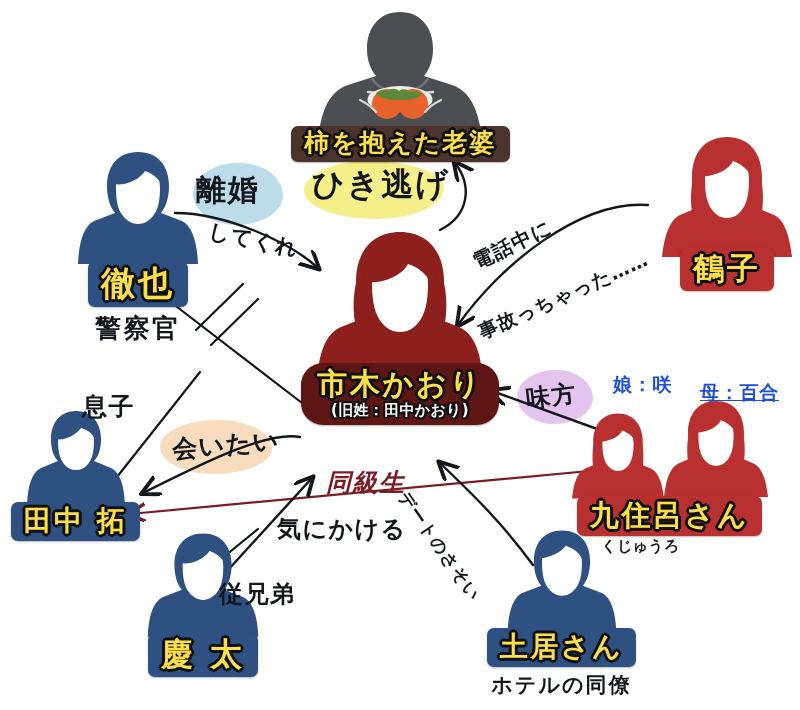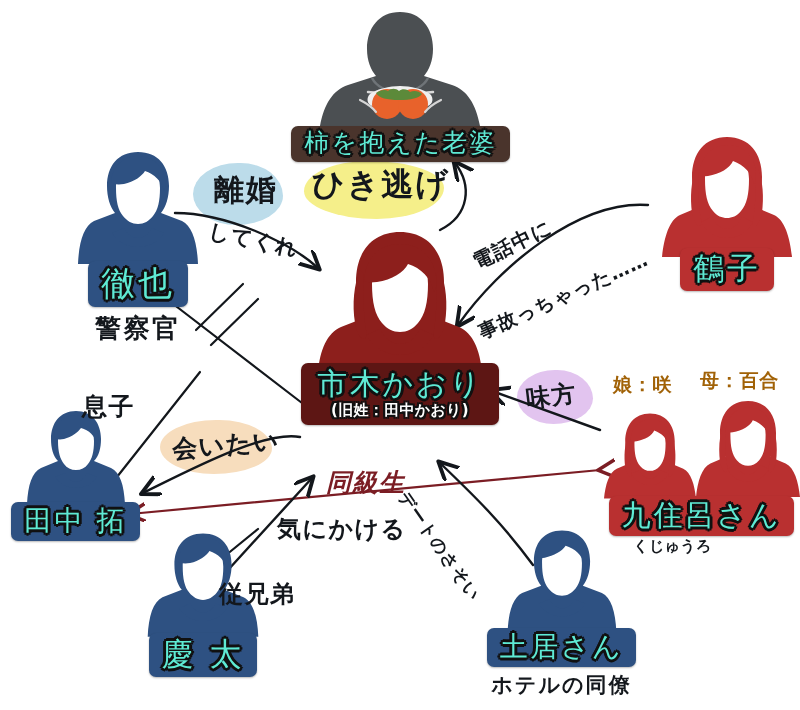--- a/index.html
+++ b/index.html
@@ -25,25 +25,25 @@
   .plate{
     position:relative;
     border-radius:7px;
     padding:3px 13px 4px 13px;
     display:flex;flex-direction:column;align-items:center;justify-content:center;
     box-shadow:0 1px 2px rgba(0,0,0,.28);
     margin-top:-13px;
   }
   .plate.blue{background:#2e5182;}
   .plate.red{background:#b93030;}
-  .plate.darkred{background:#5d1614;}
+  .plate.darkred{background:#5d1614;border-radius:22px;}
   .plate.brown{background:#4a342c;}
   .plate .pname{
-    color:#5eead4;
-    font-weight:normal;
+    color:#fde047;
+    font-weight:bold;
     letter-spacing:.09em;
     line-height:1.15;
     white-space:nowrap;
     text-shadow:
       -2px -2px 0 #111, 2px -2px 0 #111, -2px 2px 0 #111, 2px 2px 0 #111,
       -2px 0 0 #111, 2px 0 0 #111, 0 -2px 0 #111, 0 2px 0 #111,
       -3px 0 0 #111, 3px 0 0 #111, 0 -3px 0 #111, 0 3px 0 #111;
   }
   .plate .psub{
     color:#ffffff;font-weight:bold;line-height:1.15;white-space:nowrap;
@@ -59,21 +59,21 @@
   .furi{margin-top:1px;color:#14181d;font-weight:bold;white-space:nowrap;letter-spacing:.02em;}
 
   
   .hw{
     position:absolute;color:#13171c;font-weight:bold;white-space:nowrap;
     letter-spacing:.06em;z-index:4;
   }
   .hw.red{color:#7b1d24;}
 
   
-  .mini{position:absolute;color:#a16207;font-weight:bold;white-space:nowrap;z-index:4;letter-spacing:.04em;}
+  .mini{position:absolute;color:#1d4ed8;font-weight:bold;white-space:nowrap;z-index:4;letter-spacing:.04em;}
 
   
   .mark{position:absolute;z-index:1;border-radius:50% 47% 52% 48%/50% 53% 47% 50%;}
 </style>
 </head>
 <body>
 
 <div id="stage">
 
   <div class="layer" id="hl-layer">
@@ -191,21 +191,21 @@
           <path d="M31 35c0-13 7-22 18-22s18 9 18 22c0 11-2 18-6 23-3 4-7 6-12 6s-9-2-12-6c-4-5-6-12-6-23z" fill="#ffffff"></path>
           <path d="M27 30c2-13 10-21 22-21 12 0 20 8 22 19 1 5 0 8-1 10-2-8-8-14-16-16-3 4-9 9-17 11-6 1-10 0-10-3z" fill="#2e5182"></path>
           <path d="M38 67c3 6 7 9 11 9s8-3 11-9l10 4c-5 7-12 11-21 11s-16-4-21-11z" fill="#2e5182"></path>
         </svg>
       </div>
       <div class="plate blue" style="margin-top:-10px;">
         <span class="pname" style="font-size:28px;">田中 拓</span>
       </div>
     </div>
 
-    <div class="node" style="left:604px;top:392px;width:195px;">
+    <div class="node" style="left:572px;top:392px;width:195px;">
       <div class="avatar-wrap" style="gap:0px;">
         <svg class="avatar" width="92" height="100" viewBox="0 0 130 128">
           <path d="M65 4C43 4 30 20 30 44c0 12 2 23 7 30l-19 8C7 87 2 105 0 124h130c-2-19-7-37-18-42l-19-8c5-7 7-18 7-30C100 20 87 4 65 4z" fill="#b93030"></path>
           <path d="M43 46c0-17 10-28 22-28s22 11 22 28c0 15-2 25-8 32-4 5-9 7-14 7s-10-2-14-7c-6-7-8-17-8-32z" fill="#ffffff"></path>
           <path d="M37 42c2-19 13-30 29-30 15 0 26 10 28 26 1 6 0 11-2 13-2-11-10-19-21-23-3 7-13 13-25 15-7 1-10 0-9-1z" fill="#b93030"></path>
           <path d="M34 36c-5 12-6 28-4 44 2 9 5 13 7 13 2 0 3-2 2-7-3-15-3-36-2-47zM96 36c5 12 6 28 4 44-2 9-5 13-7 13-2 0-3-2-2-7 3-15 3-36 2-47z" fill="#b93030"></path>
           <path d="M50 84c4 8 9 12 15 12s11-4 15-12l11 5c-6 11-15 16-26 16s-20-5-26-16z" fill="#b93030"></path>
         </svg>
         <svg class="avatar" width="104" height="114" viewBox="0 0 130 128">
           <path d="M65 4C43 4 30 20 30 44c0 12 2 23 7 30l-19 8C7 87 2 105 0 124h130c-2-19-7-37-18-42l-19-8c5-7 7-18 7-30C100 20 87 4 65 4z" fill="#b93030"></path>
@@ -245,21 +245,21 @@
         </svg>
       </div>
       <div class="plate blue">
         <span class="pname" style="font-size:28px;">土居さん</span>
       </div>
       <div class="role" style="font-size:21px;">ホテルの同僚</div>
     </div>
 
   </div>
 
-  <div class="hw" style="left:214px;top:170px;font-size:30px;">離婚</div>
+  <div class="hw" style="left:196px;top:170px;font-size:30px;">離婚</div>
   <div class="hw" style="left:208px;top:226px;font-size:21px;transform:rotate(12deg);">してくれ</div>
 
   <div class="hw" style="left:312px;top:163px;font-size:32px;text-align:right;">ひき逃げ</div>
 
   <div class="hw" style="left:470px;top:231px;font-size:20px;transform:rotate(-26deg);">電話中に</div>
   <div class="hw" style="left:472px;top:283px;font-size:19px;transform:rotate(-24deg);">事故っちゃった……</div>
 
   <div class="hw" style="left:172px;top:428px;font-size:25px;transform:rotate(-5deg);">会いたい</div>
 
   <div class="hw" style="left:526px;top:380px;font-size:24px;transform:rotate(-7deg);">味方</div>
@@ -268,15 +268,15 @@
 
   <div class="hw" style="left:82px;top:390px;font-size:25px;">息子</div>
 
   <div class="hw" style="left:277px;top:513px;font-size:24px;">気にかける</div>
 
   <div class="hw" style="left:219px;top:578px;font-size:24px;">従兄弟</div>
 
   <div class="hw" style="left:412px;top:487px;font-size:17px;transform:rotate(55deg);transform-origin:left top;">デートのさそい</div>
 
   <div class="mini" style="left:613px;top:372px;font-size:19px;">娘：咲</div>
-  <div class="mini" style="left:700px;top:368px;font-size:19px;">母：百合</div>
+  <div class="mini" style="left:700px;top:380px;font-size:19px;text-decoration:underline;">母：百合</div>
 
 </div>
 
 </body></html>

